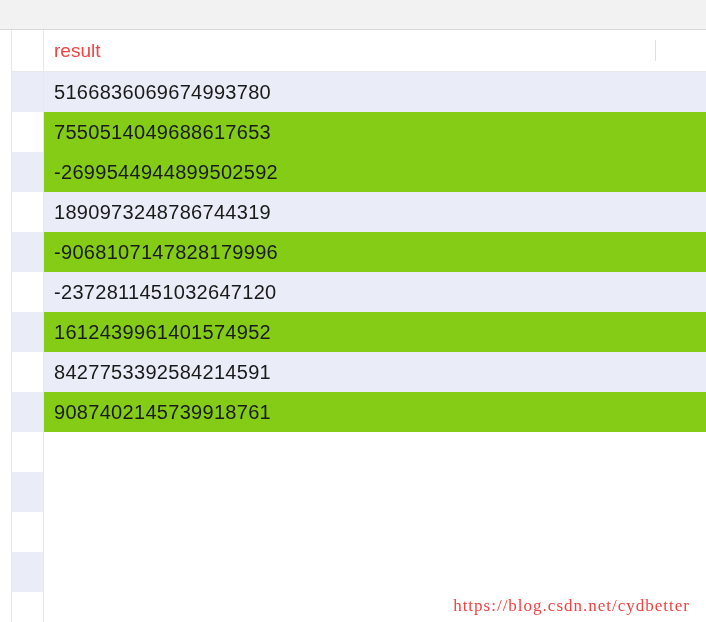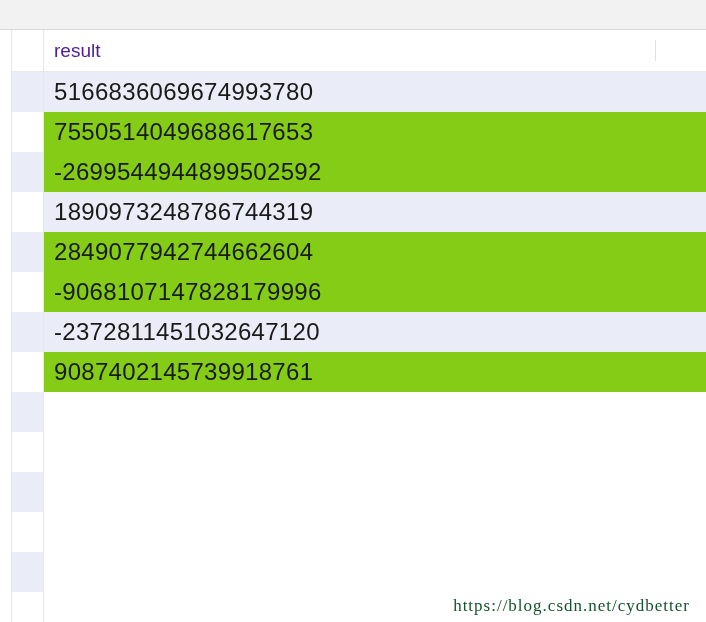--- a/index.html
+++ b/index.html
@@ -53,21 +53,21 @@
     .header-row {
       height: 42px;
       display: flex;
       align-items: center;
       padding-left: 10px;
       background: #fff;
       border-bottom: 1px solid #e8e8e8;
       position: relative;
     }
     .header-label {
-      color: #4c1d95;
+      color: #ef4444;
       font-size: 19px;
       font-weight: 400;
     }
     .header-divider {
       position: absolute;
       right: 50px;
       top: 10px;
       bottom: 10px;
       width: 1px;
       background: #e0e0e0;
@@ -77,29 +77,29 @@
       display: flex;
       align-items: center;
       padding-left: 10px;
       background: #84cc16;
     }
     .data-row.alt {
       background: #eaedf7;
     }
     .data-value {
       color: #1a1a1a;
-      font-size: 24px;
+      font-size: 20px;
       font-weight: 400;
       letter-spacing: 0.3px;
     }
     .watermark {
       position: absolute;
       bottom: 6px;
       right: 16px;
-      color: #14532d;
+      color: #ef4444;
       font-size: 17px;
       font-family: "SimSun", serif;
       letter-spacing: 1px;
       pointer-events: none;
     }
   </style>
 </head>
 <body>
 
 <div class="top-bar"></div>
@@ -136,27 +136,30 @@
     <div class="data-row">
       <span class="data-value">7550514049688617653</span>
     </div>
     <div class="data-row">
       <span class="data-value">-2699544944899502592</span>
     </div>
     <div class="data-row alt">
       <span class="data-value">1890973248786744319</span>
     </div>
     <div class="data-row">
-      <span class="data-value">2849077942744662604</span>
-    </div>
-    <div class="data-row">
       <span class="data-value">-9068107147828179996</span>
     </div>
     <div class="data-row alt">
       <span class="data-value">-2372811451032647120</span>
+    </div>
+    <div class="data-row">
+      <span class="data-value">1612439961401574952</span>
+    </div>
+    <div class="data-row alt">
+      <span class="data-value">8427753392584214591</span>
     </div>
     <div class="data-row">
       <span class="data-value">9087402145739918761</span>
     </div>
   </div>
 </div>
 
 <div class="watermark">https://blog.csdn.net/cydbetter</div>
 
 </body></html>

